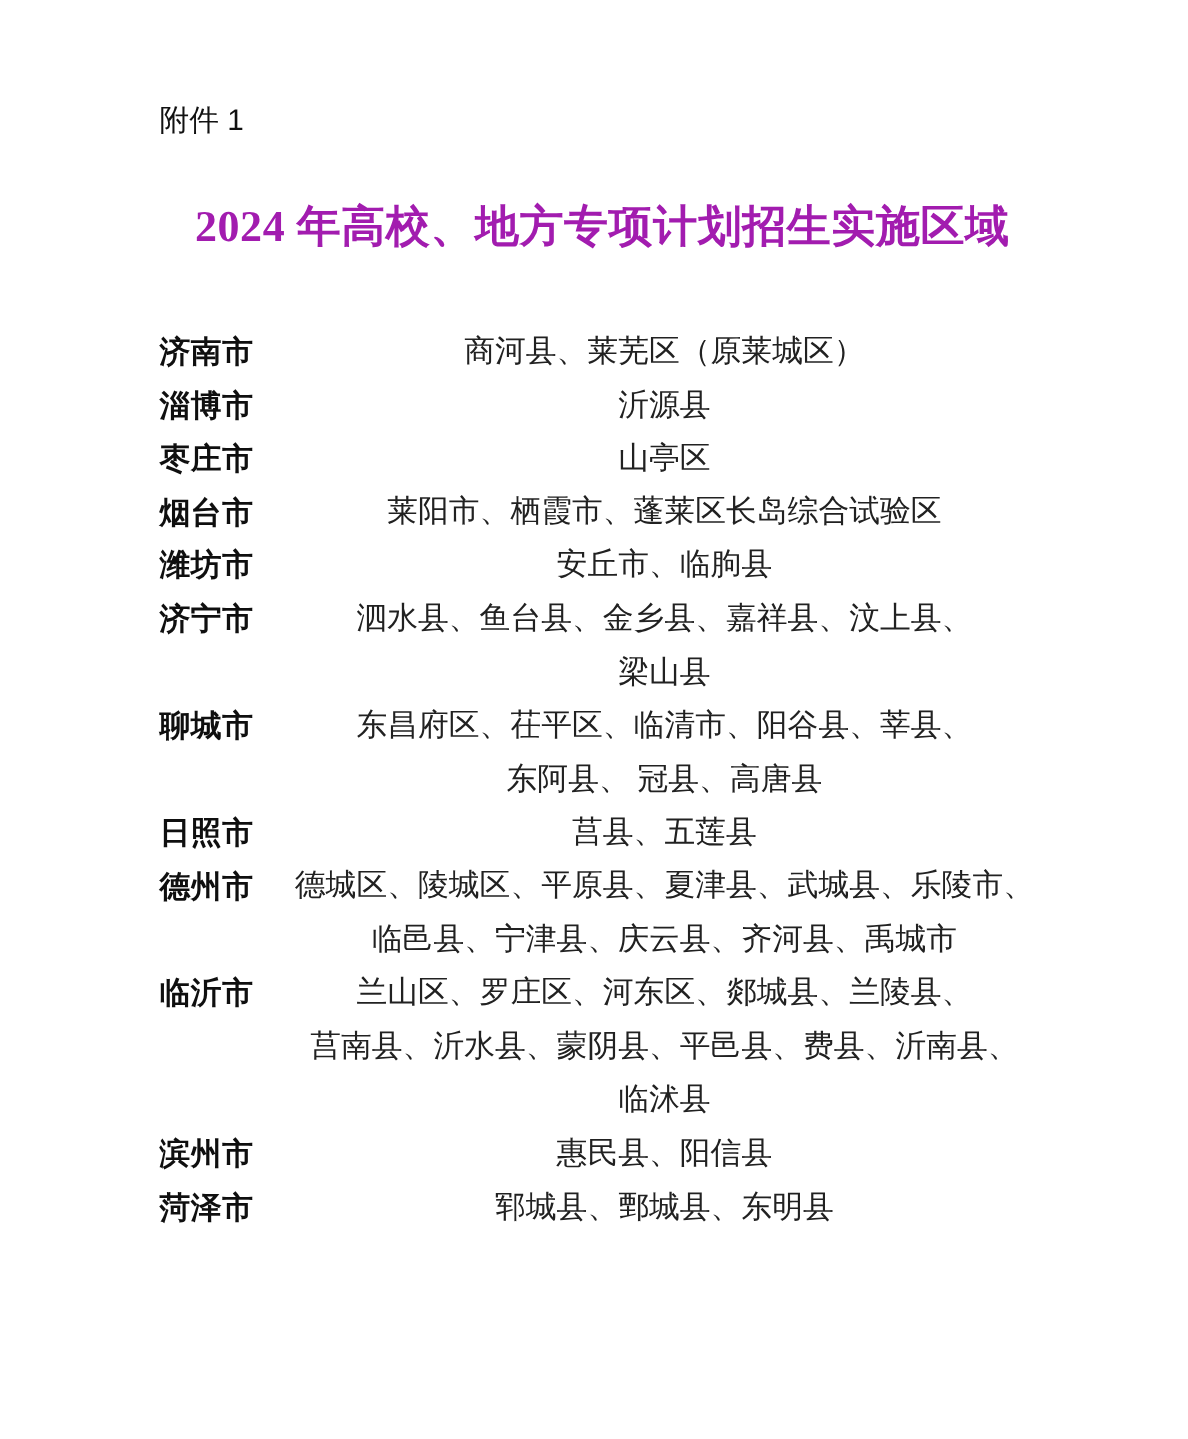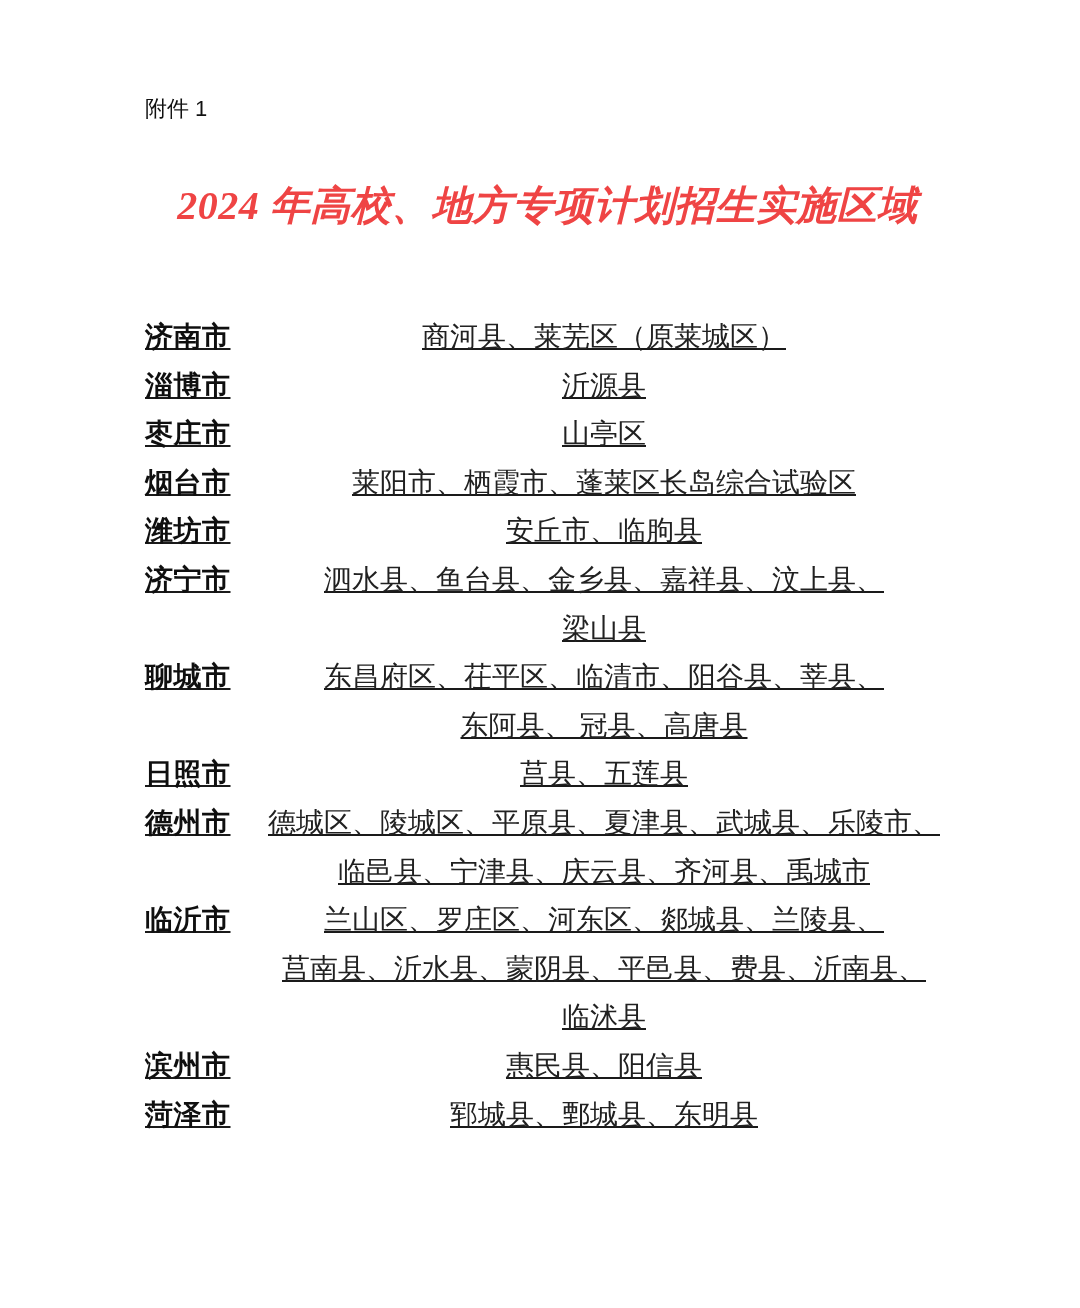--- a/index.html
+++ b/index.html
@@ -16,41 +16,39 @@
   }
   .page {
     position: relative;
     width: 1080px;
     height: 1308px;
     box-sizing: border-box;
     padding: 93px 130px 0 145px;
     background: #ffffff;
   }
   .attachment {
-    font-size: 22px;
+    font-size: 27px;
     line-height: 32px;
     font-weight: 500;
     color: #111111;
     font-family: "Liberation Sans", "DejaVu Sans", sans-serif;
   }
   .doc-title {
     margin: 58px 0 0 0;
     text-align: center;
     font-family: "Liberation Serif", "DejaVu Serif", serif;
     font-weight: bold;
     font-size: 40px;
     line-height: 46px;
-    color: #ef4444;
+    color: #a21caf;
     letter-spacing: 0.5px;
     white-space: nowrap;
-    font-style: italic;
   }
   .region-list {
-    margin-top: 84px;
-    text-decoration: underline;
+    margin-top: 67px;
   }
   .region-row {
     display: flex;
     align-items: flex-start;
   }
   .city-name {
     flex: 0 0 113px;
     font-family: "Liberation Sans", "DejaVu Sans", sans-serif;
     font-weight: bold;
     font-size: 28px;

